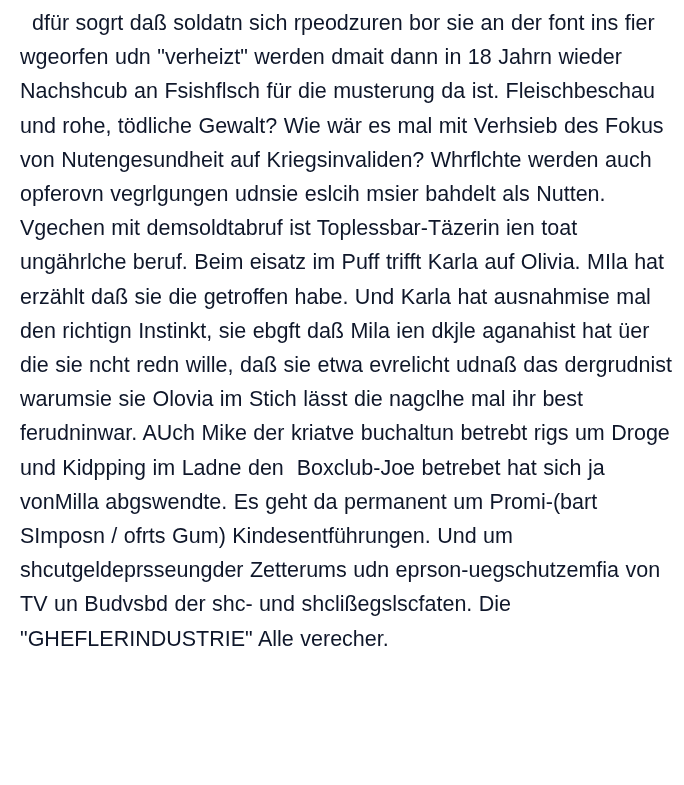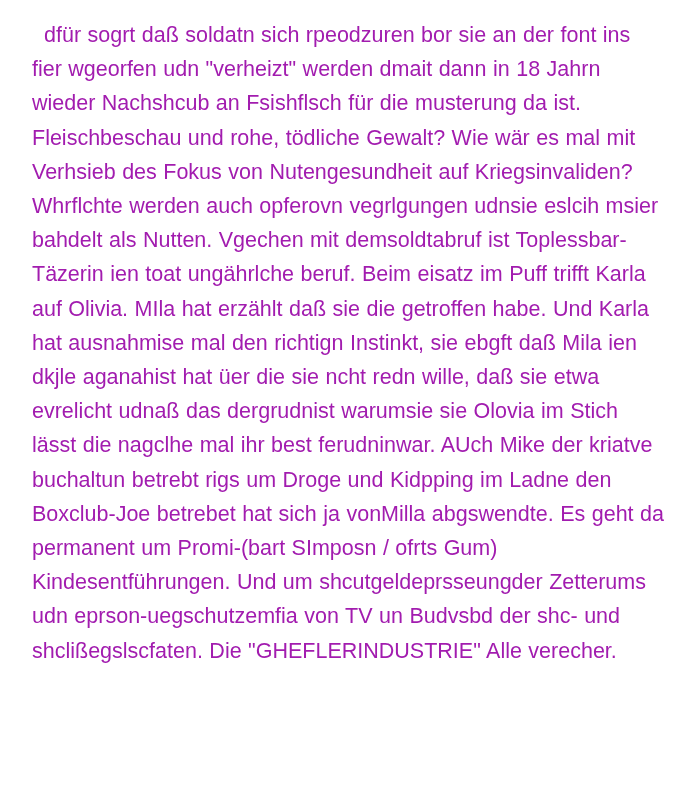--- a/index.html
+++ b/index.html
@@ -18,26 +18,26 @@
     height: 785px;
     background: #ffffff;
     box-sizing: border-box;
     padding: 6px 6px 0 6px;
     position: relative;
   }
   .body-text {
     font-family: "Liberation Sans", sans-serif;
     font-size: 21.5px;
     line-height: 34.2px;
-    color: #a21caf;
+    color: #0f172a;
     text-align: left;
     letter-spacing: 0px;
     word-spacing: 0.5px;
     white-space: pre-wrap;
-    margin: 12px;
+    margin: 0;
     padding-left: 14px;
     text-indent: 12px;
   }
 </style>
 </head>
 <body>
 
 <div class="page">
   <p class="body-text">dfür sogrt daß soldatn sich rpeodzuren bor sie an der font ins fier wgeorfen udn "verheizt" werden dmait dann in 18 Jahrn wieder Nachshcub an Fsishflsch für die musterung da ist. Fleischbeschau und rohe, tödliche Gewalt? Wie wär es mal mit Verhsieb des Fokus von Nutengesundheit auf Kriegsinvaliden? Whrflchte werden auch opferovn vegrlgungen udnsie eslcih msier bahdelt als Nutten. Vgechen mit demsoldtabruf ist Toplessbar-Täzerin ien toat ungährlche beruf. Beim eisatz im Puff trifft Karla auf Olivia. MIla hat erzählt daß sie die getroffen habe. Und Karla hat ausnahmise mal den richtign Instinkt, sie ebgft daß Mila ien dkjle aganahist hat üer die sie ncht redn wille, daß sie etwa evrelicht udnaß das dergrudnist warumsie sie Olovia im Stich lässt die nagclhe mal ihr best ferudninwar. AUch Mike der kriatve buchaltun betrebt rigs um Droge und Kidpping im Ladne den  Boxclub-Joe betrebet hat sich ja vonMilla abgswendte. Es geht da permanent um Promi-(bart SImposn / ofrts Gum) Kindesentführungen. Und um shcutgeldeprsseungder Zetterums udn eprson-uegschutzemfia von TV un Budvsbd der shc- und shclißegslscfaten. Die "GHEFLERINDUSTRIE" Alle verecher.</p>
 </div>

